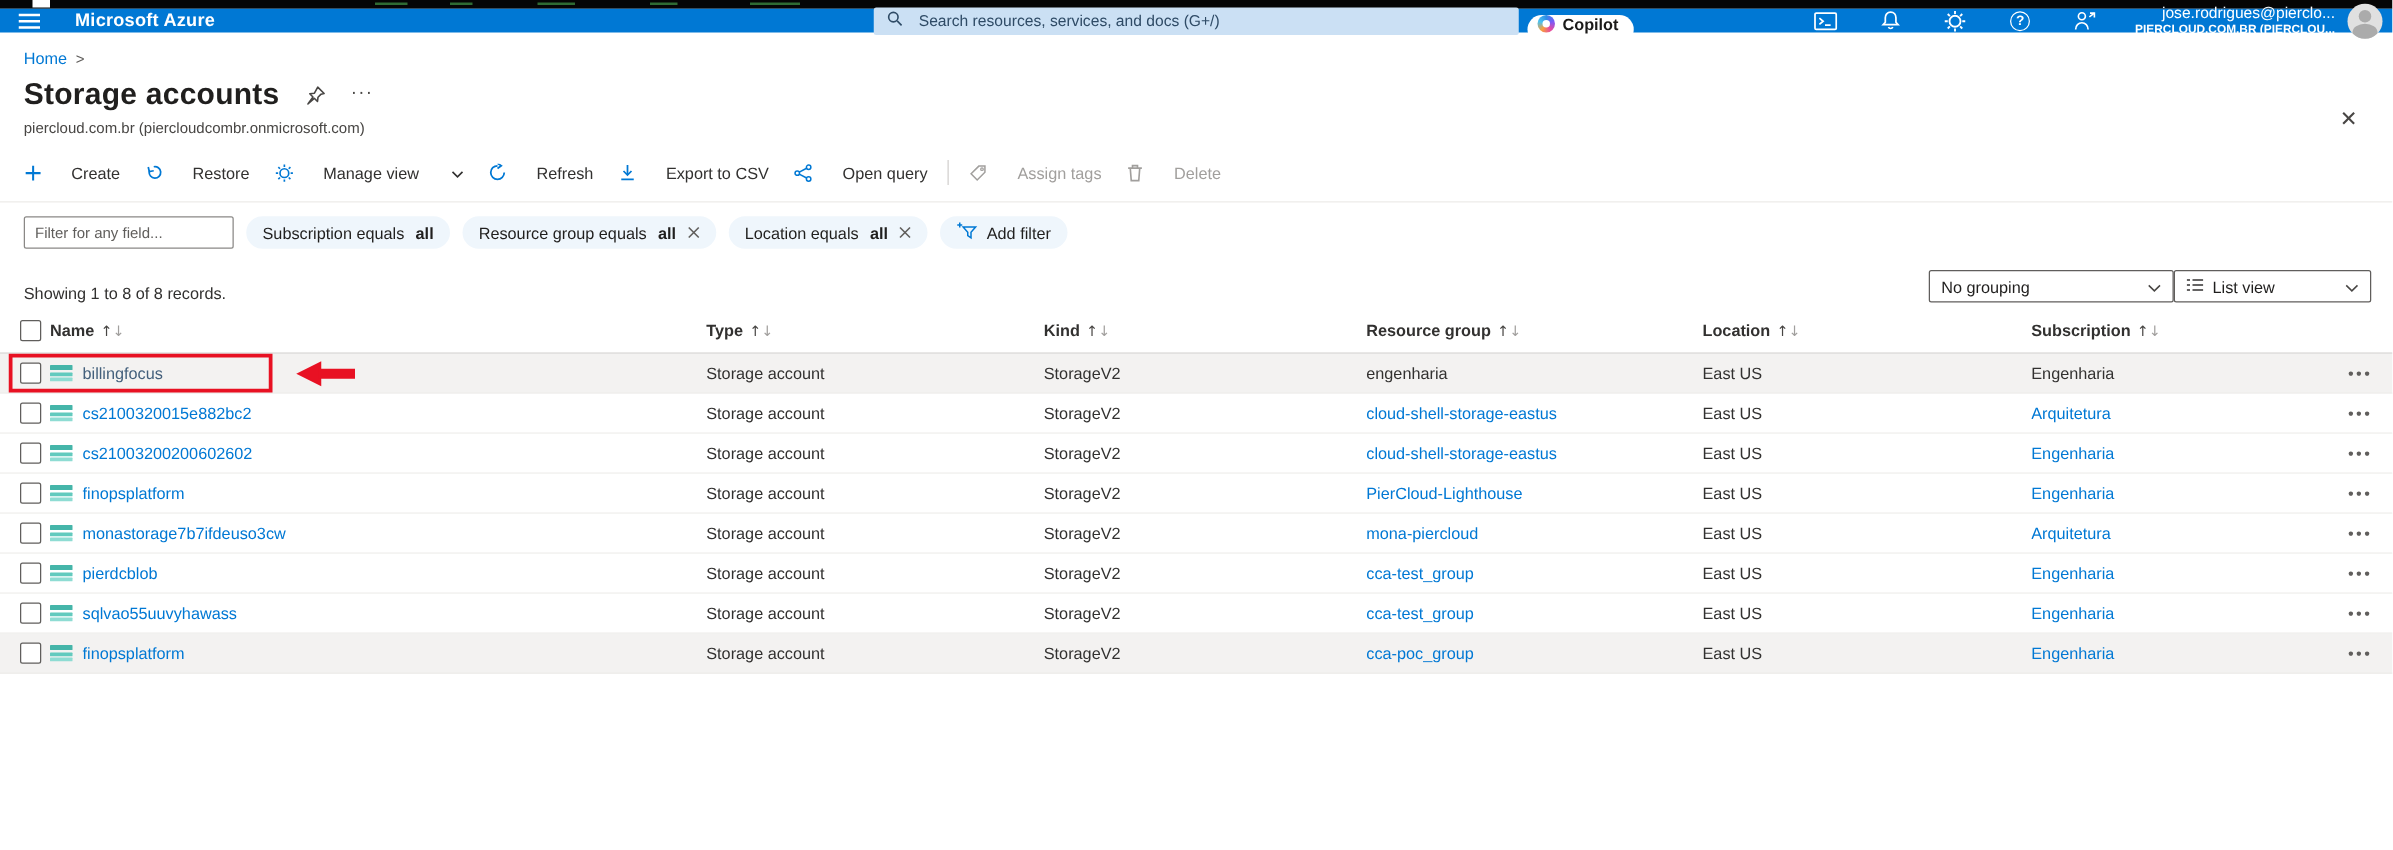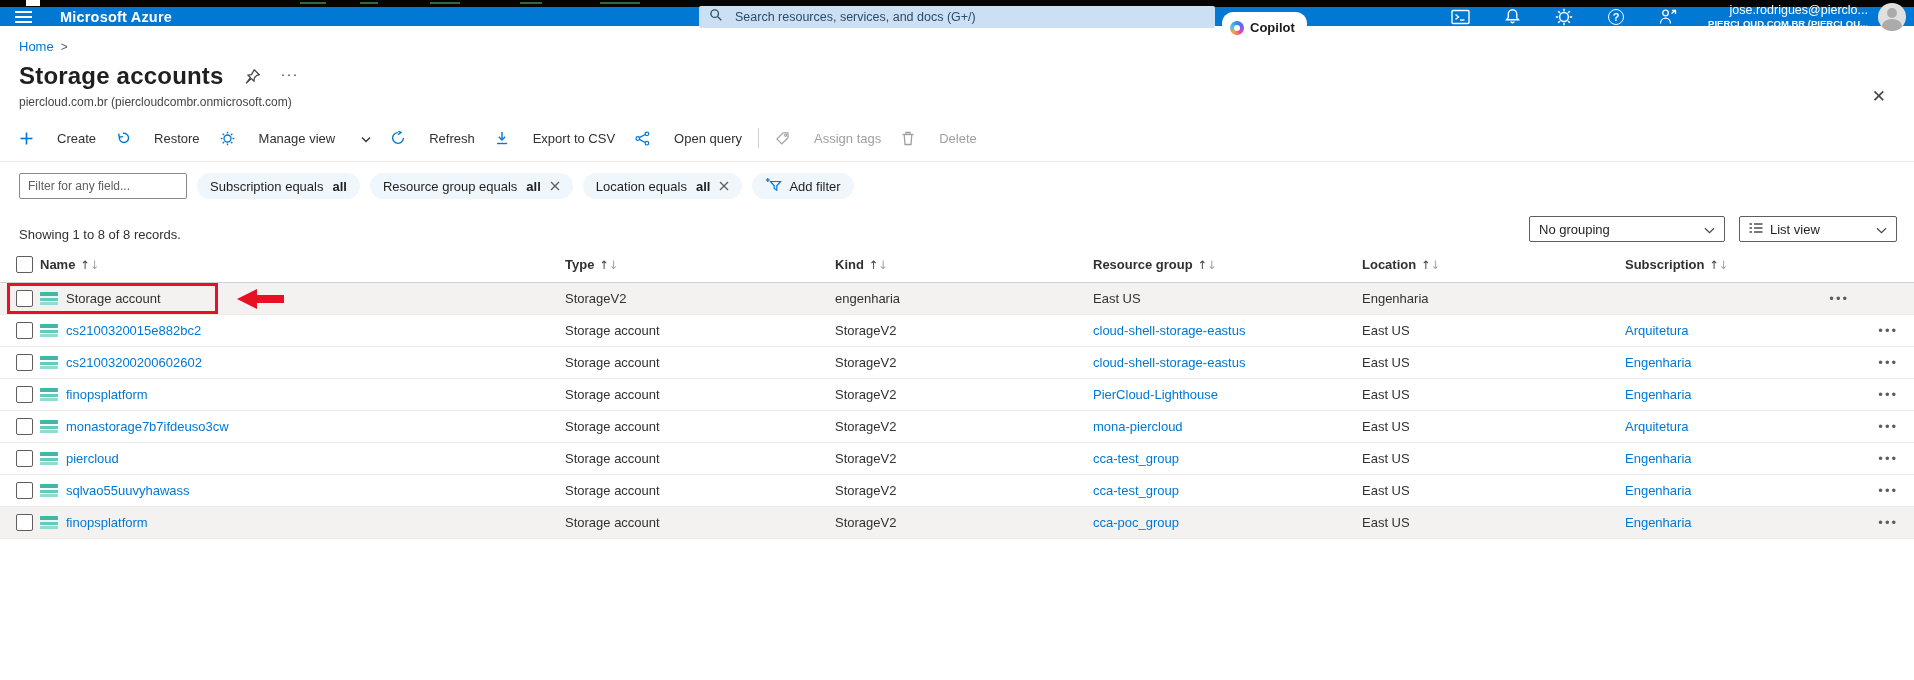--- a/index.html
+++ b/index.html
@@ -18,21 +18,21 @@
   .strip .gdash{position:absolute;top:2px;height:2px;background:#2f6b33}
 
   
   .topbar{position:relative;height:19px;background:var(--azure);display:flex;align-items:center;color:#fff}
   .hamburger{width:46px;height:33px;display:flex;flex-direction:column;justify-content:center;align-items:center;gap:3px;cursor:pointer}
   .hamburger i{display:block;width:17px;height:2px;background:#fff}
   .brand{font-size:14.5px;font-weight:700;letter-spacing:.2px;margin-left:14px;white-space:nowrap}
   .searchbox{position:absolute;left:50%;transform:translateX(-50%);width:516px;height:22px;background:#cbe0f4;border-radius:2px;display:flex;align-items:center;gap:12px;padding:0 10px;color:#2f4b66}
   .searchbox input{flex:1;border:none;background:transparent;outline:none;font-size:12.5px;color:#2f4b66;font-family:inherit}
   .searchbox input::placeholder{color:#2f4b66;opacity:1}
-  .copilot{position:absolute;left:calc(50% + 265px);top:5px;height:23px;padding:0 12px 0 8px;background:#fff;border-radius:12px;display:flex;align-items:flex-end;gap:6px;color:#1b1a19;font-size:13px;font-weight:600;cursor:pointer}
+  .copilot{position:absolute;left:calc(50% + 265px);top:5px;height:23px;padding:0 12px 0 8px;background:#fff;border-radius:12px;display:flex;align-items:flex-start;gap:6px;color:#1b1a19;font-size:13px;font-weight:600;cursor:pointer}
   .cp-icon{width:14px;height:14px;border-radius:50%;background:conic-gradient(#2e8ee6,#7a5af8,#e64aa0,#f8a03c,#49c1f0,#2e8ee6);position:relative}
   .cp-icon::after{content:"";position:absolute;left:4px;top:4px;width:6px;height:6px;border-radius:50%;background:#fff}
   .top-icons{margin-left:auto;display:flex;align-items:center}
   .tico{width:52px;height:33px;display:flex;align-items:center;justify-content:center;cursor:pointer}
   .tico svg{display:block}
   .help-circ{width:16px;height:16px;border:1.4px solid #fff;border-radius:50%;display:flex;align-items:center;justify-content:center;font-size:11px;font-weight:700}
   .userblock{text-align:right;line-height:1.2;margin:0 10px 0 14px;cursor:pointer}
   .userblock .email{font-size:12.5px}
   .userblock .tenant{font-size:9.5px;font-weight:700}
   .avatar{width:28px;height:28px;border-radius:50%;background:#e0e0e0;margin-right:8px;position:relative;overflow:hidden;flex:none}
@@ -66,21 +66,21 @@
   .filter-input{width:168px;height:26px;border:1px solid #8a8886;border-radius:2px;padding:0 8px;font-size:12px;color:var(--ink);font-family:inherit;outline:none}
   .filter-input::placeholder{color:var(--gray)}
   .pill{height:26px;background:var(--pill);border-radius:13px;display:flex;align-items:center;gap:9px;padding:0 13px;cursor:pointer;white-space:nowrap;color:var(--ink2)}
   .pill b{font-weight:700}
   .pill .x{display:flex;align-items:center;color:var(--gray)}
   .addfilter{gap:7px}
 
   
   .records-row{margin:17px 17px 0 19px;display:flex;align-items:flex-end}
   .records-text{font-size:13px;color:var(--ink)}
-  .dds{margin-left:auto;display:flex;gap:14px}
+  .dds{margin-left:auto;display:flex;}
   .dd{height:26px;border:1px solid var(--gray);border-radius:2px;background:#fff;display:flex;align-items:center;padding:0 9px;font-size:13px;color:var(--ink2);cursor:pointer}
   .dd .chev{margin-left:auto;color:var(--gray2)}
   .dd-group{width:196px}
   .dd-view{width:158px;gap:7px}
 
   
   .table{margin-top:11px}
   .grid{display:grid;grid-template-columns:24px 26px 499px 270px 258px 269px 263px 240px 1fr;align-items:center;padding-left:16px}
   .thead{height:30px;border-bottom:1px solid var(--line2);font-weight:700;color:var(--ink)}
   .thead .hname{grid-column:2/4}
@@ -401,20 +401,21 @@
       <span></span>
   </div>
   <div>
   <div class="grid trow highlight">
     <span class="cb"></span>
     <span class="sa-icon">
           <i class="b1"></i>
           <i class="b2"></i>
           <i class="b3"></i>
         </span>
+    <a class="lnk name">billingfocus</a>
     <span class="plain">Storage account</span>
     <span class="plain">StorageV2</span>
     <a class="lnk mut">engenharia</a>
     <span class="plainloc">East US</span>
     <a class="lnk mut">Engenharia</a>
     <span class="rowmore">•••</span>
     <span class="red-box"></span>
     <span class="red-arrow">
           <span class="head"></span>
           <span class="tail"></span>
@@ -489,21 +490,21 @@
 
   </div>
 
   <div class="grid trow">
     <span class="cb"></span>
     <span class="sa-icon">
           <i class="b1"></i>
           <i class="b2"></i>
           <i class="b3"></i>
         </span>
-    <a class="lnk name">piercloud</a>
+    <a class="lnk name">pierdcblob</a>
     <span class="plain">Storage account</span>
     <span class="plain">StorageV2</span>
     <a class="lnk mut">cca-test_group</a>
     <span class="plainloc">East US</span>
     <a class="lnk mut">Engenharia</a>
     <span class="rowmore">•••</span>
 
   </div>
 
   <div class="grid trow">

